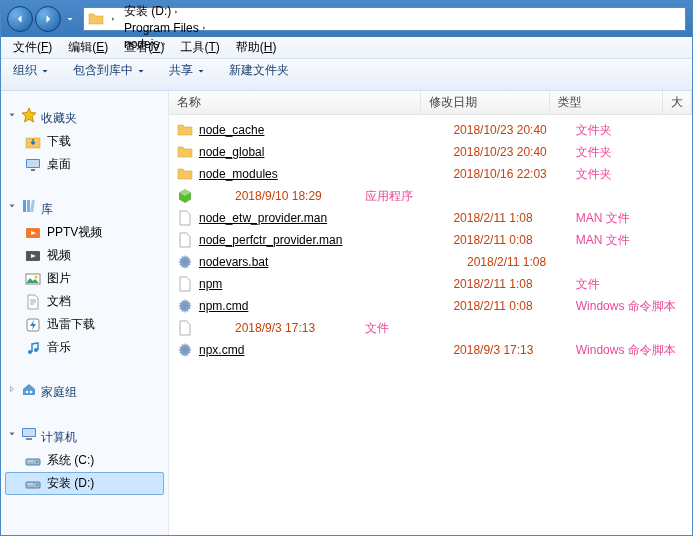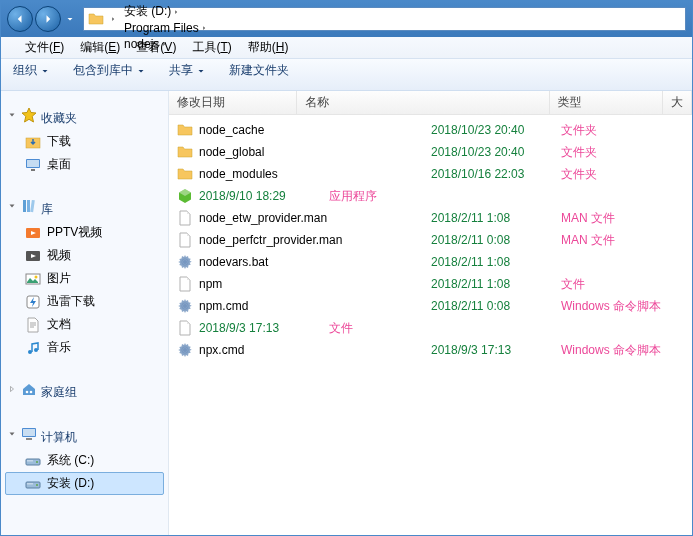--- a/index.html
+++ b/index.html
@@ -9,21 +9,21 @@
   .nav-btn { width: 26px; height: 26px; border-radius: 50%; background: radial-gradient(circle at 30% 30%, #6fb1e8, #1b5fa3); border: 1px solid #0a4278; display: flex; align-items: center; justify-content: center; cursor: pointer; }
   .nav-btn svg { width: 12px; height: 12px; fill: #fff; }
   .nav-drop { width: 14px; height: 26px; display: flex; align-items: center; justify-content: center; cursor: pointer; }
   .nav-drop svg { width: 8px; height: 8px; fill: #fff; }
   .addr { flex: 1; height: 24px; background: #fff; border: 1px solid #5a8abf; margin-left: 4px; display: flex; align-items: center; padding: 0 4px; gap: 2px; }
   .addr .folder-ic { width: 16px; height: 16px; }
   .crumb { display: flex; align-items: center; cursor: pointer; padding: 0 2px; }
   .crumb .sep { width: 10px; height: 16px; display: flex; align-items: center; justify-content: center; }
   .crumb .sep svg { width: 6px; height: 8px; fill: #555; }
   
-  .menubar { height: 22px; background: linear-gradient(#f6f9fe, #eef3fa); border-bottom: 1px solid #d6e2f1; display: flex; align-items: center; padding: 0 16px; }
+  .menubar { height: 22px; background: linear-gradient(#f6f9fe, #eef3fa); border-bottom: 1px solid #d6e2f1; display: flex; align-items: center; padding: 0 4px; }
   .menu-item { padding: 2px 8px; cursor: pointer; }
   .mi-key { text-decoration: underline; }
   
   .toolbar { height: 32px; background: linear-gradient(#f8fbff, #e6eef9); border-bottom: 1px solid #cfdef0; display: flex; align-items: flex-start; padding: 0 8px; gap: 16px; }
   .tool { color: #1a3e6e; display: flex; align-items: center; cursor: pointer; gap: 4px; padding: 3px 4px; }
   .tool .dd svg { width: 8px; height: 8px; fill: #1a3e6e; }
   
   .main { display: flex; height: calc(536px - 36px - 22px - 32px - 2px); }
   .sidebar { width: 168px; background: #f6f9fe; border-right: 1px solid #e0e8f1; padding: 8px 4px; overflow: hidden; }
   .side-group { margin-bottom: 14px; }
@@ -38,22 +38,22 @@
   .content { flex: 1; background: #fff; overflow: hidden; }
   .columns { border-bottom: 1px solid #e5e5e5; display: flex; align-items: center; height: 24px; background: linear-gradient(#fdfdfd,#f1f1f1); color: #444; }
   .col { padding: 0 8px; border-right: 1px solid #e5e5e5; height: 100%; display: flex; align-items: center; cursor: pointer; }
   .col.name { width: 256px; }
   .col.date { width: 130px; }
   .col.type { width: 115px; }
   .col.size { flex: 1; }
   .files { padding: 4px 0; }
   .row { display: flex; align-items: center; height: 22px; padding: 0 8px; cursor: pointer; }
   .row .ic { width: 16px; height: 16px; margin-right: 6px; flex-shrink: 0; }
-  .row .fn { width: 232px; }
-  .row .fd { width: 130px; color: #15803d; }
+  .row .fn { width: 232px; text-decoration: underline; }
+  .row .fd { width: 130px; color: #c2410c; margin-left: 36px; }
   .row .ft { width: 115px; color: #ec4899; white-space: nowrap; overflow: hidden; text-overflow: ellipsis;}
   
   .ic-folder { fill: #f7c65e; stroke:#caa02e; stroke-width:.5;}
   .ic-file   { fill: #ffffff; stroke:#b1b1b1; stroke-width:1;}
   .ic-exe    { fill: #5bbb33; }
   .ic-gear   { fill: #7697c0; }
   .ic-star   { fill: #f2c21a; stroke:#c0950f;}
   .ic-dl     { fill: #3a82d4;}
   .ic-desktop{ fill: #4d8cd3;}
   .ic-recent { fill: #ae7846;}
@@ -310,29 +310,29 @@
           <span>视频</span>
         </div>
         <div class="side-item">
           <svg class="ic">
             <use href="#s-pic"></use>
           </svg>
           <span>图片</span>
         </div>
         <div class="side-item">
           <svg class="ic">
+            <use href="#s-doc"></use>
+          </svg>
+          <span>文档</span>
+        </div>
+        <div class="side-item">
+          <svg class="ic">
             <use href="#s-thunder"></use>
           </svg>
           <span>迅雷下载</span>
-        </div>
-        <div class="side-item">
-          <svg class="ic">
-            <use href="#s-doc"></use>
-          </svg>
-          <span>文档</span>
         </div>
         <div class="side-item">
           <svg class="ic">
             <use href="#s-music"></use>
           </svg>
           <span>音乐</span>
         </div>
       </div>
       <div class="side-group">
         <div class="side-head">
@@ -368,22 +368,22 @@
         <div class="side-item sel">
           <svg class="ic">
             <use href="#s-drive"></use>
           </svg>
           <span>安装 (D:)</span>
         </div>
       </div>
     </div>
   <div class="content">
     <div class="columns">
+      <div class="col name">名称</div>
       <div class="col date">修改日期</div>
-      <div class="col name">名称</div>
       <div class="col type">类型</div>
       <div class="col size">大</div>
     </div>
     <div class="files" id="files">
         <div class="row">
           <svg class="ic">
             <use href="#s-folder"></use>
           </svg>
           <span class="fn">node_cache</span>
           <span class="fd">2018/10/23 20:40</span>

